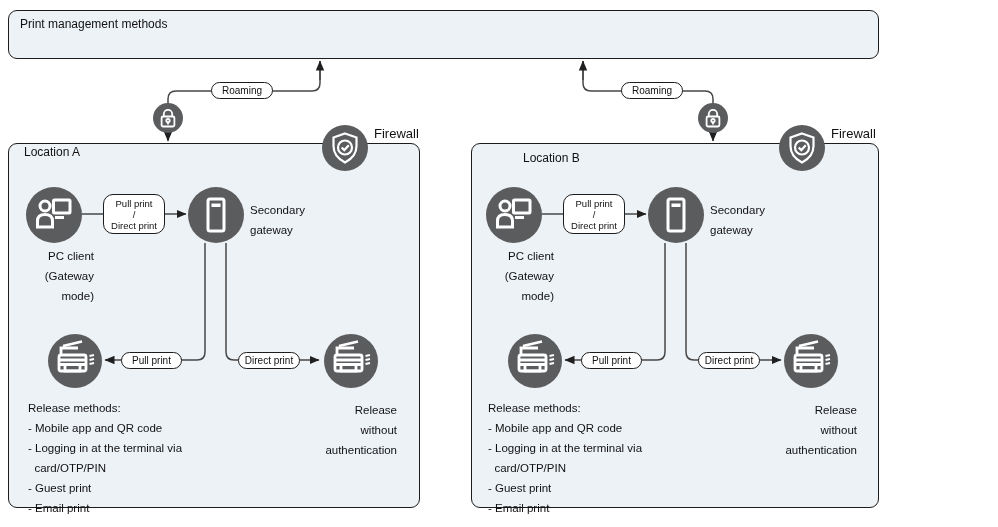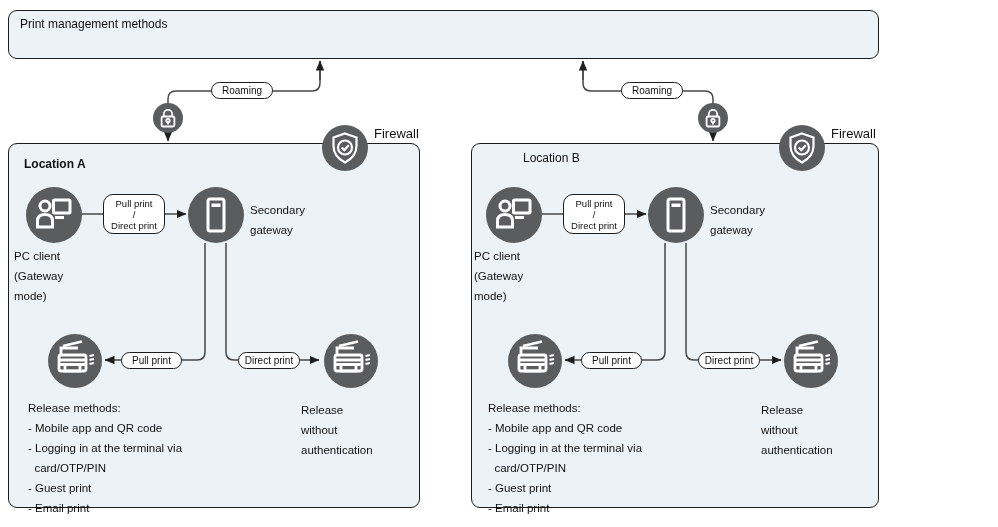--- a/index.html
+++ b/index.html
@@ -36,33 +36,33 @@
   .lozenge {
     position:absolute; background:#ffffff; border:1.2px solid var(--border-color);
     border-radius:10px; display:flex; align-items:center; justify-content:center;
     font-size:9.5px; line-height:11px; text-align:center; white-space:pre;
     z-index:4;
   }
   .lbl {
     position:absolute; font-size:11.5px; line-height:20px;
     white-space:pre; z-index:4;
   }
-  .lbl.center { text-align:left; }
+  .lbl.center { text-align:right; }
   .badge-label { position:absolute; font-size:13px; z-index:4; }
 </style>
 </head>
 <body>
 
 <div class="stage">
 
   <div class="box" style="left:8px; top:10px; width:871px; height:49px;"></div>
   <div class="box-title" style="left:20px; top:17px;">Print management methods</div>
 
   <div class="box" style="left:8px; top:143px; width:412px; height:365px;"></div>
-  <div class="box-title" style="left:24px; top:157px;font-weight:bold;">Location A</div>
+  <div class="box-title" style="left:24px; top:145px;">Location A</div>
 
   <div class="box" style="left:471px; top:143px; width:408px; height:365px;"></div>
   <div class="box-title" style="left:487px; top:151px;margin-left:36px;">Location B</div>
 
   <svg class="overlay" width="998" height="527" viewBox="0 0 998 527">
     <defs>
       <marker id="arr" markerWidth="12" markerHeight="12" refX="9.5" refY="5" orient="auto" markerUnits="userSpaceOnUse">
         <path d="M0 0.8 L10 5 L0 9.2 Z" fill="#1f1f1f"></path>
       </marker>
     </defs>

